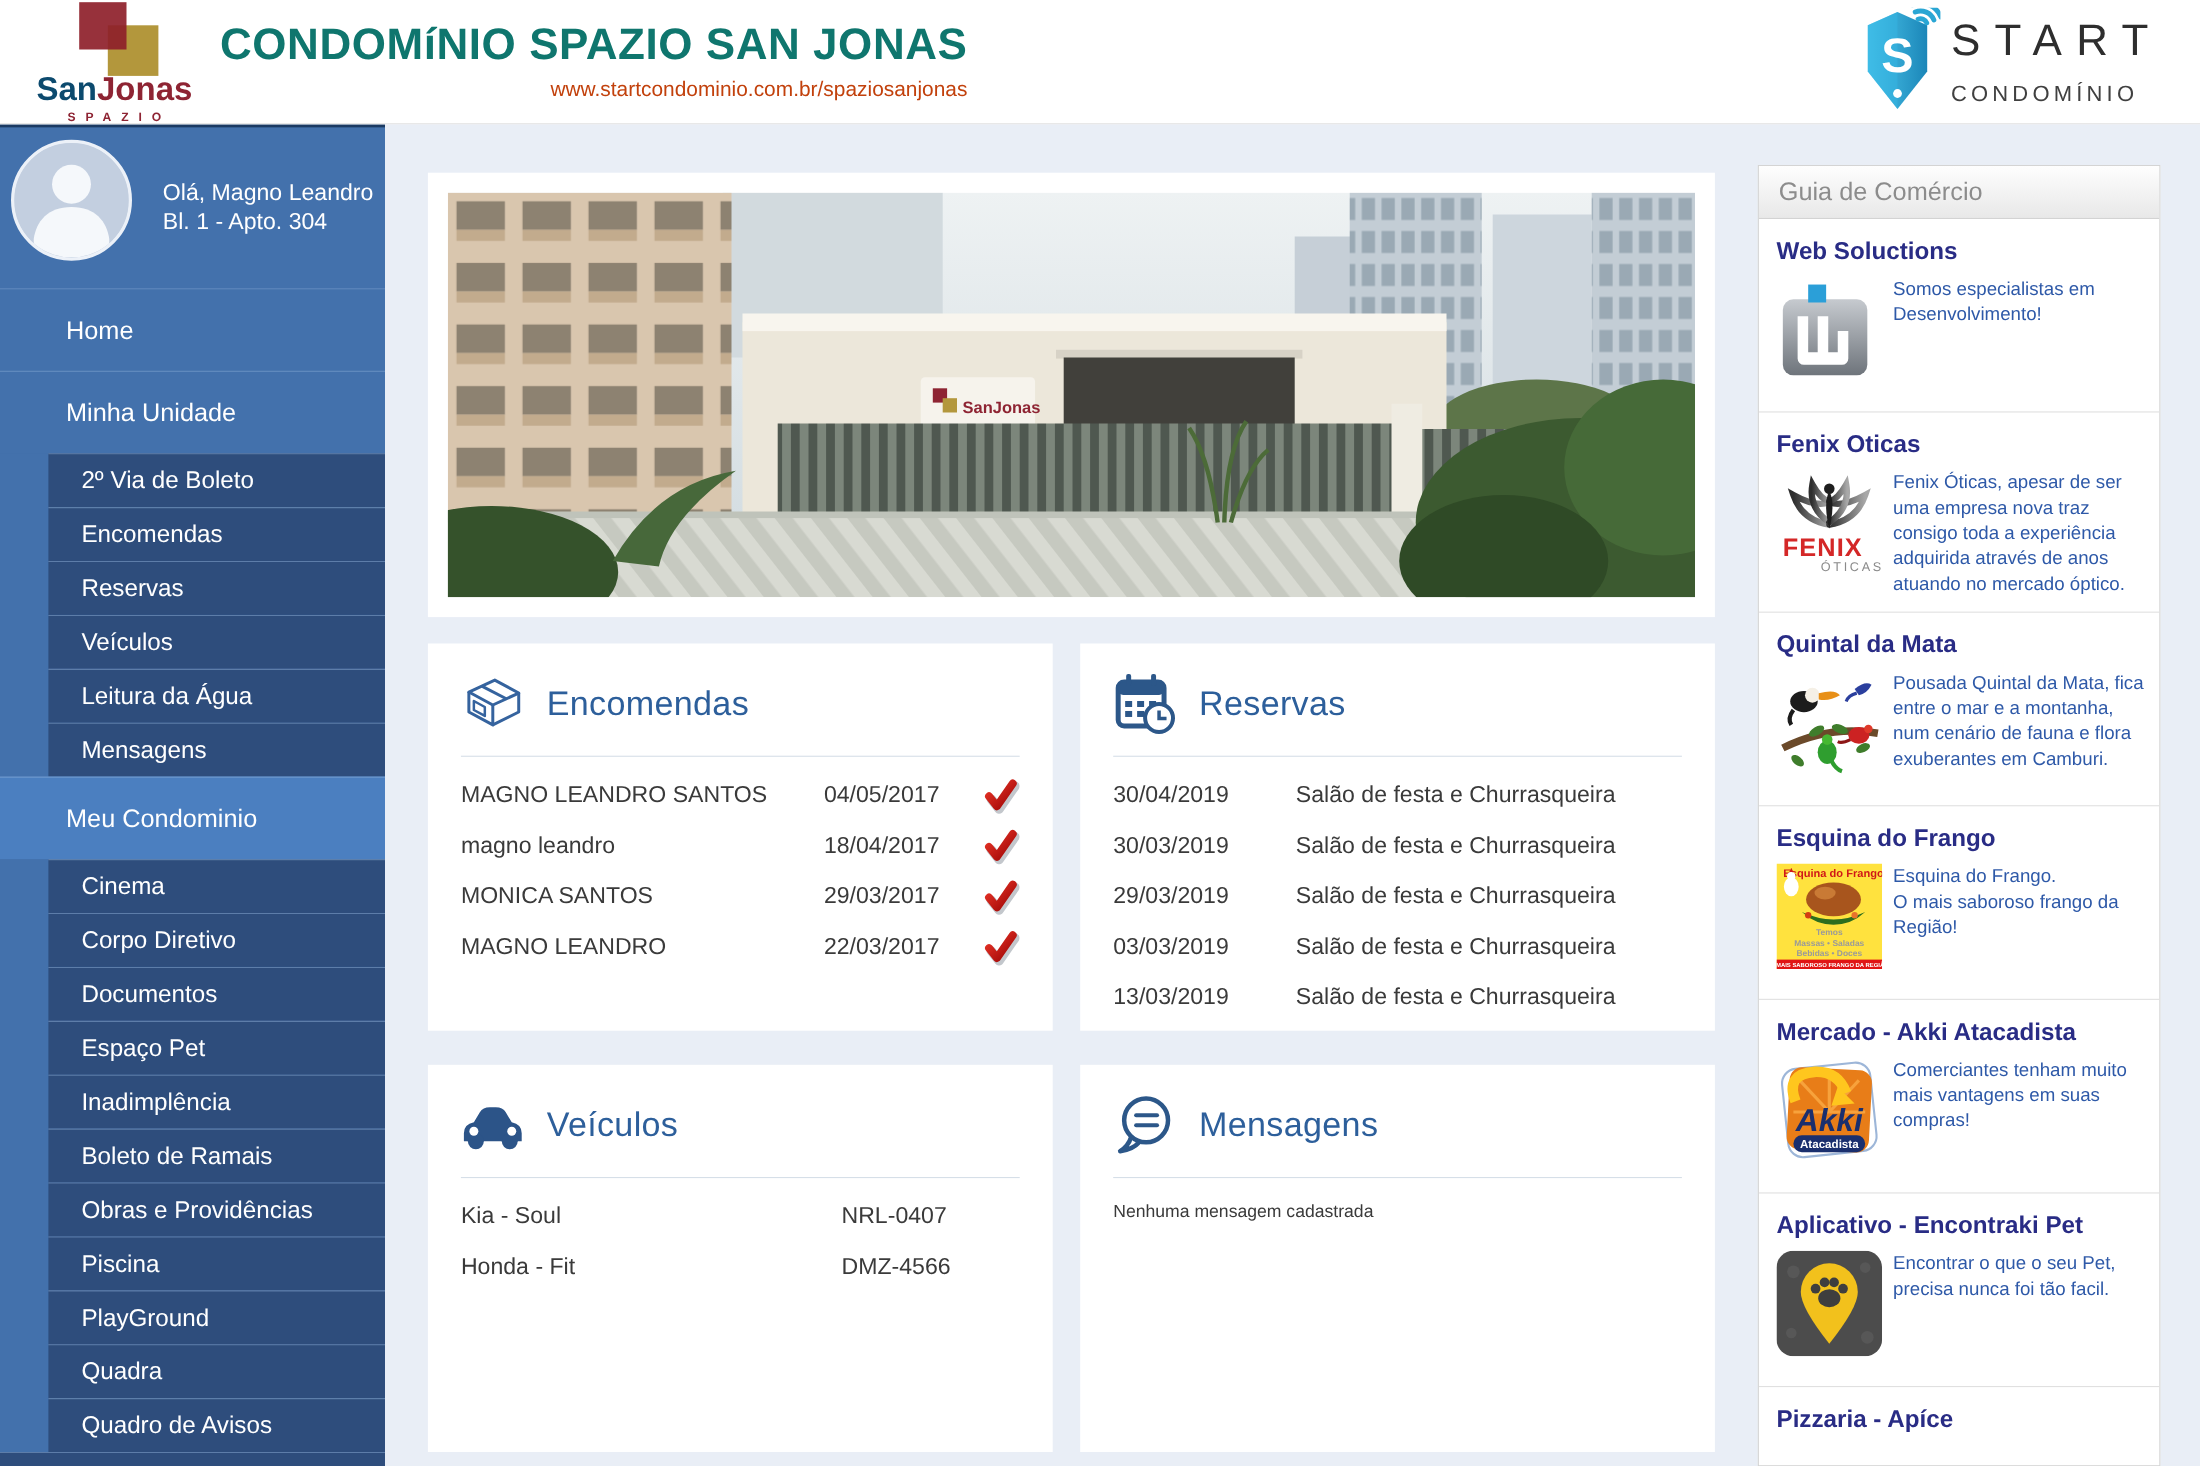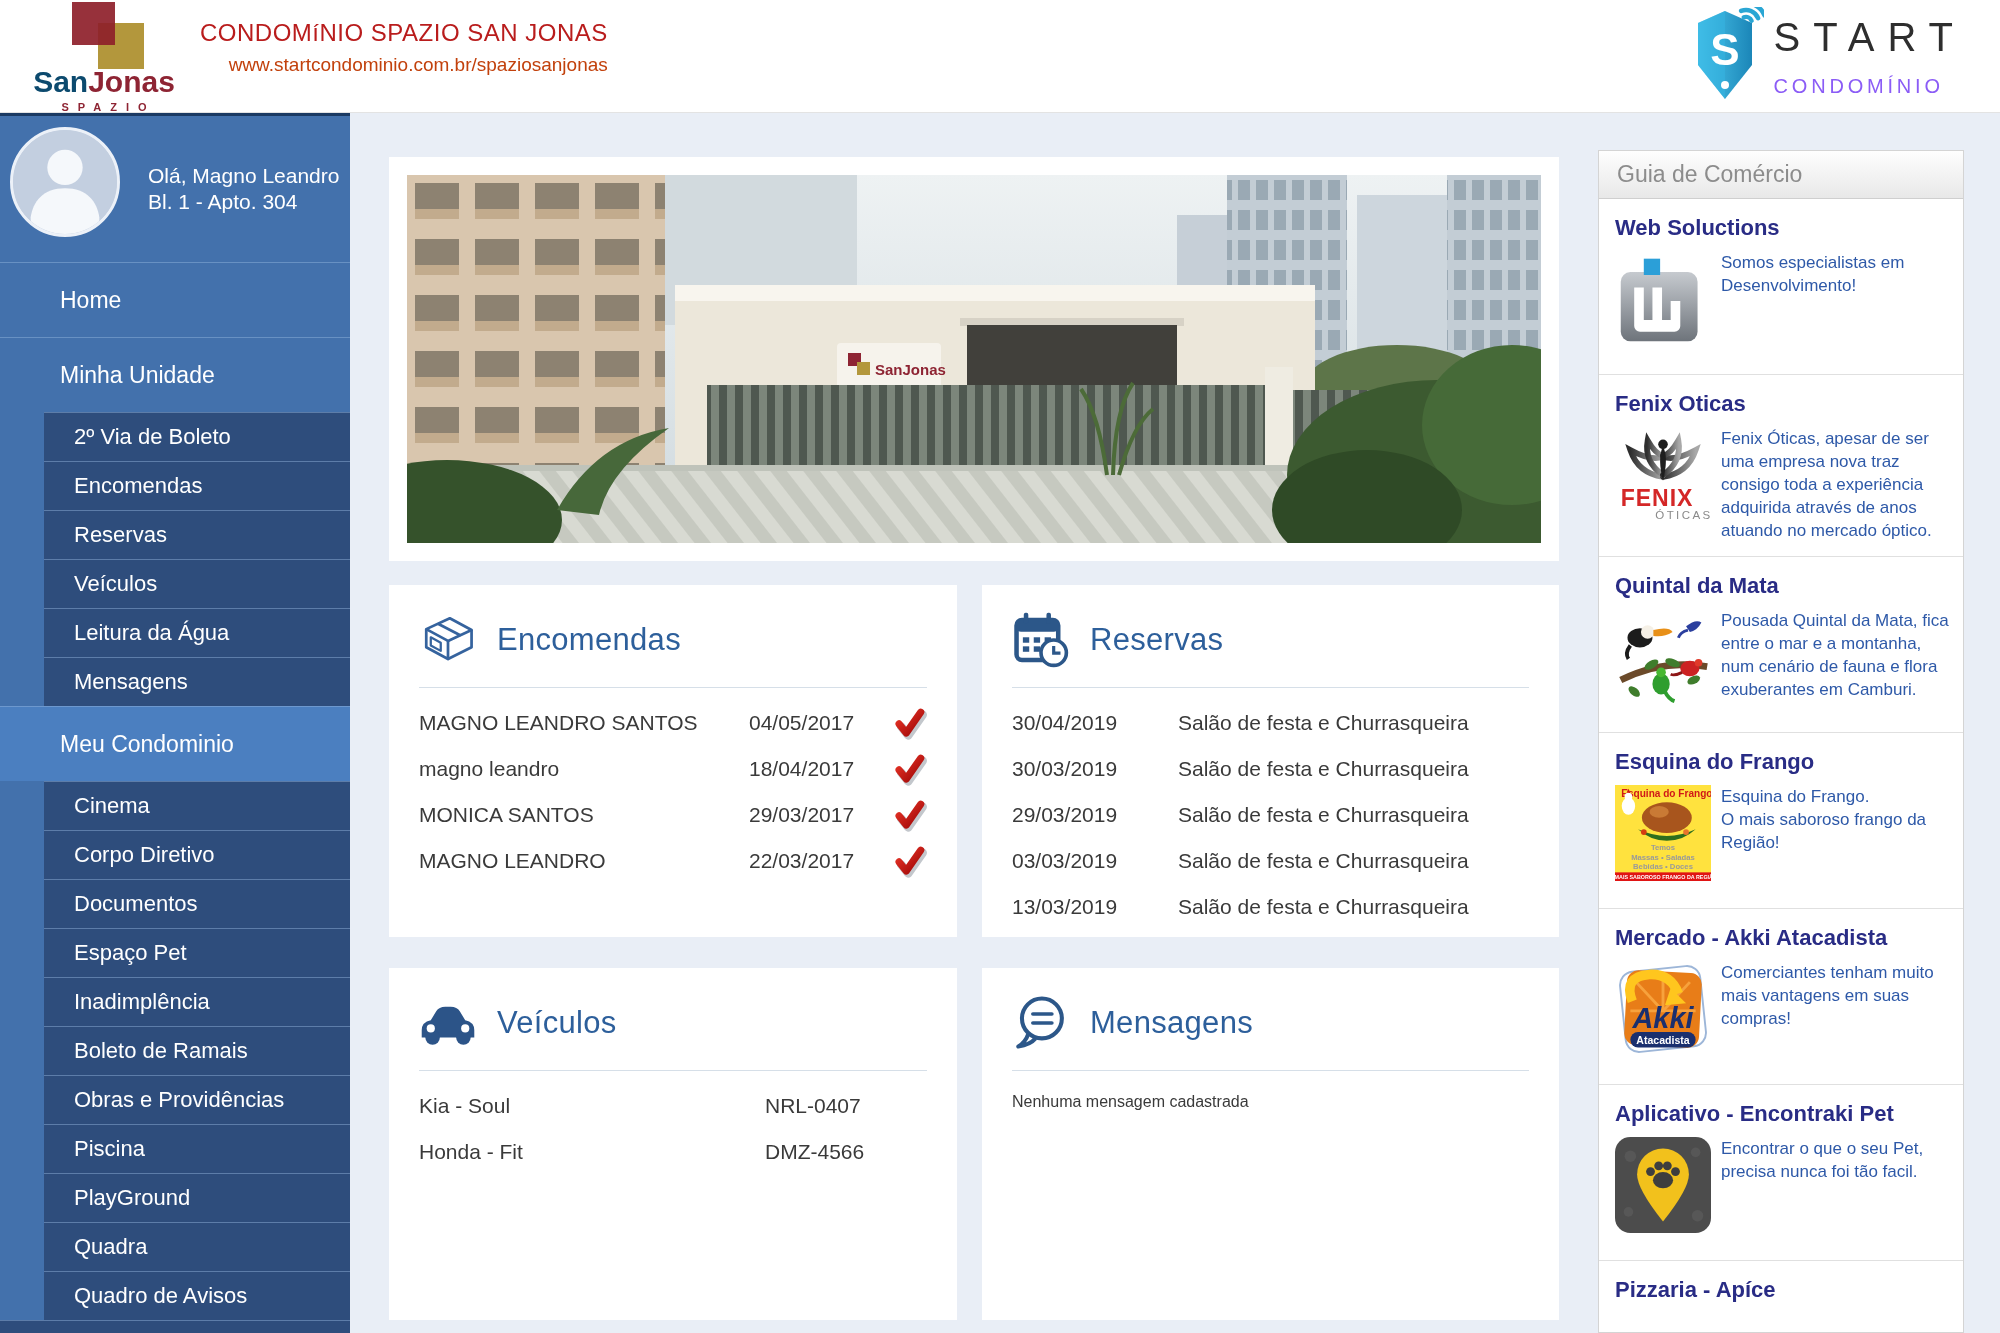--- a/index.html
+++ b/index.html
@@ -10,26 +10,26 @@
   .header { position:absolute; top:0; left:0; width:2000px; height:113px;
     background:#fff; border-bottom:1px solid #e3e3e3; z-index:5; }
   .sj-logo { position:absolute; left:16px; top:3px; width:176px; text-align:center; }
   .sj-squares { position:relative; height:64px; width:96px; margin:0 auto; }
   .sq2 { position:absolute; left:42px; top:20px; width:46px; height:46px; background:#b3973c; }
   .sq1 { position:absolute; left:16px; top:-1px; width:43px; height:43px; background:#8e1f2a; opacity:.92; }
   .sj-name { font-size:30px; font-weight:bold; line-height:30px; }
   .sj-san { color:#0c4a6e; } .sj-jonas { color:#8e2433; }
   .sj-sub { font-size:11px; font-weight:bold; letter-spacing:9px; color:#8e2433; margin-top:4px; padding-left:9px; }
   .head-text { position:absolute; left:200px; top:19px; }
-  .site-title { font-size:24px; font-weight:400; color:#b91c1c; letter-spacing:.5px; }
+  .site-title { font-size:40px; font-weight:700; color:#0f766e; letter-spacing:.5px; }
   .site-url { font-size:19px; color:#c2410c; margin-top:7px;text-align:right; }
   .start-brand { position:absolute; right:34px; top:7px; display:flex; align-items:center; gap:10px; }
   .start-text { text-align:left; }
   .start-name { font-size:40px; font-weight:500; letter-spacing:13px; color:#2e2e2e; line-height:44px; }
-  .start-sub { font-size:20px; font-weight:400; letter-spacing:3.8px; color:#8b5cf6; margin-top:16px; }
+  .start-sub { font-size:20px; font-weight:400; letter-spacing:3.8px; color:#404040; margin-top:16px; }
 
   
   .sidebar { position:absolute; left:0; top:113px; width:350px; height:1220px;
     background:#4371ac; border-top:3px solid #1b3a63; display:flex; flex-direction:column; }
   .user { height:146px; position:relative; background:#4371ac; flex:none; }
   .avatar { position:absolute; left:10px; top:11px; width:110px; height:110px; border-radius:50%;
     border:3px solid #ecf1f8; overflow:hidden; background:#c3cfe0; }
   .avatar svg { display:block; width:100%; height:100%; }
   .user-lines { position:absolute; left:148px; top:47px; color:#fff; font-size:21px; line-height:26px; }
   .menu { display:flex; flex-direction:column; flex:none; }

